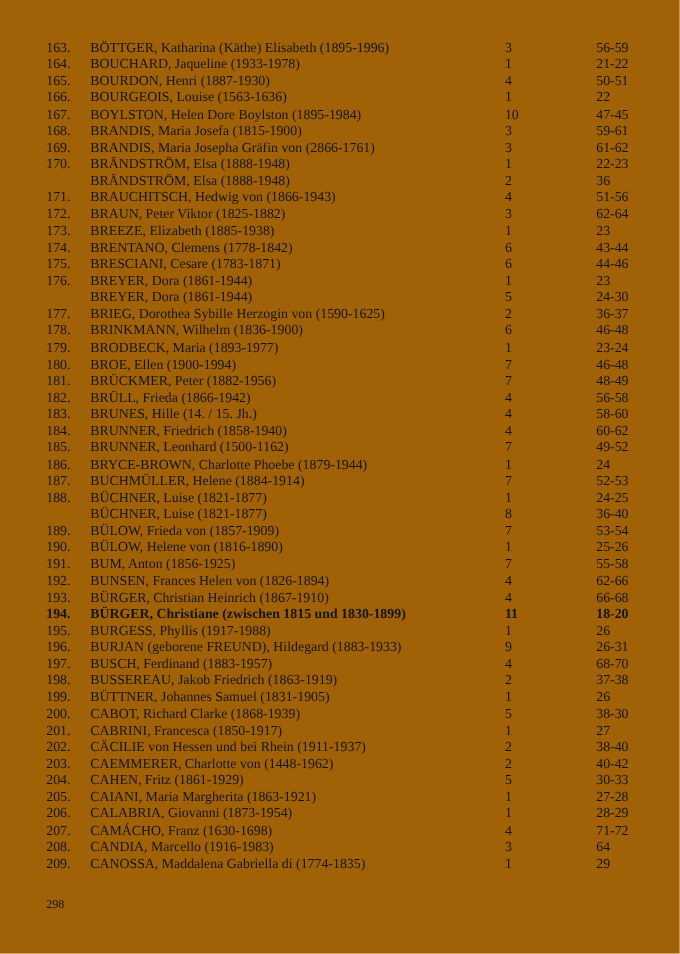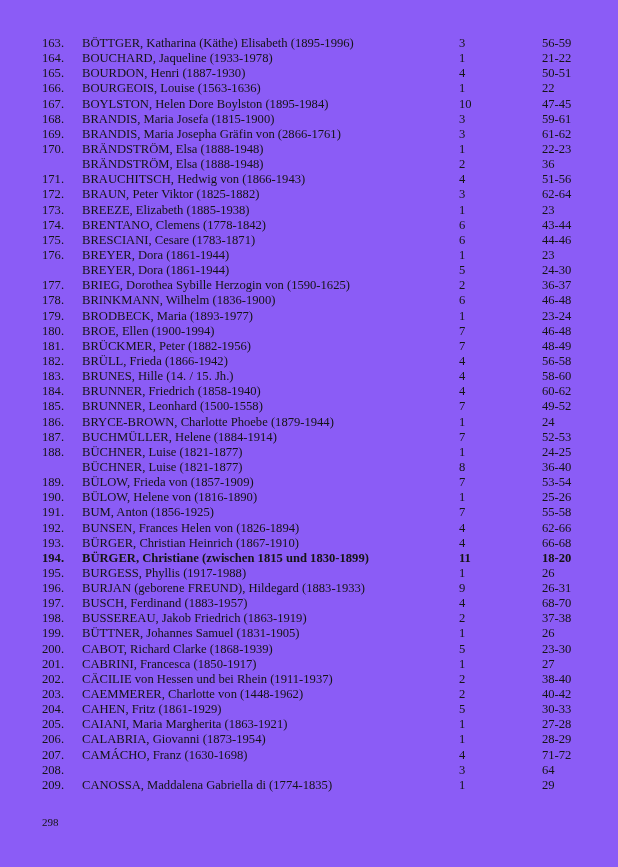--- a/index.html
+++ b/index.html
@@ -4,21 +4,21 @@
 <style>
   html, body {
     margin: 0;
     padding: 0;
     background: #ffffff;
   }
   .page {
     position: relative;
     width: 618px;
     height: 867px;
-    background: #8b5cf6;
+    background: #a16207;
     font-family: "Liberation Serif", "DejaVu Serif", serif;
     color: #141414;
     overflow: hidden;
   }
   .index-list {
     position: absolute;
     top: 36px;
     left: 0;
     width: 618px;
   }
@@ -188,21 +188,21 @@
     <span class="pgs">58-60</span>
   </div>
       <div class="row">
     <span class="num">184.</span>
     <span class="name">BRUNNER, Friedrich (1858-1940)</span>
     <span class="cnt">4</span>
     <span class="pgs">60-62</span>
   </div>
       <div class="row">
     <span class="num">185.</span>
-    <span class="name">BRUNNER, Leonhard (1500-1558)</span>
+    <span class="name">BRUNNER, Leonhard (1500-1162)</span>
     <span class="cnt">7</span>
     <span class="pgs">49-52</span>
   </div>
       <div class="row">
     <span class="num">186.</span>
     <span class="name">BRYCE-BROWN, Charlotte Phoebe (1879-1944)</span>
     <span class="cnt">1</span>
     <span class="pgs">24</span>
   </div>
       <div class="row">
@@ -286,21 +286,21 @@
       <div class="row">
     <span class="num">199.</span>
     <span class="name">BÜTTNER, Johannes Samuel (1831-1905)</span>
     <span class="cnt">1</span>
     <span class="pgs">26</span>
   </div>
       <div class="row">
     <span class="num">200.</span>
     <span class="name">CABOT, Richard Clarke (1868-1939)</span>
     <span class="cnt">5</span>
-    <span class="pgs">23-30</span>
+    <span class="pgs">38-30</span>
   </div>
       <div class="row">
     <span class="num">201.</span>
     <span class="name">CABRINI, Francesca (1850-1917)</span>
     <span class="cnt">1</span>
     <span class="pgs">27</span>
   </div>
       <div class="row">
     <span class="num">202.</span>
     <span class="name">CÄCILIE von Hessen und bei Rhein (1911-1937)</span>
@@ -332,20 +332,21 @@
     <span class="pgs">28-29</span>
   </div>
       <div class="row">
     <span class="num">207.</span>
     <span class="name">CAMÁCHO, Franz (1630-1698)</span>
     <span class="cnt">4</span>
     <span class="pgs">71-72</span>
   </div>
       <div class="row">
     <span class="num">208.</span>
+    <span class="name">CANDIA, Marcello (1916-1983)</span>
     <span class="cnt">3</span>
     <span class="pgs">64</span>
   </div>
       <div class="row">
     <span class="num">209.</span>
     <span class="name">CANOSSA, Maddalena Gabriella di (1774-1835)</span>
     <span class="cnt">1</span>
     <span class="pgs">29</span>
   </div>
     </div>

